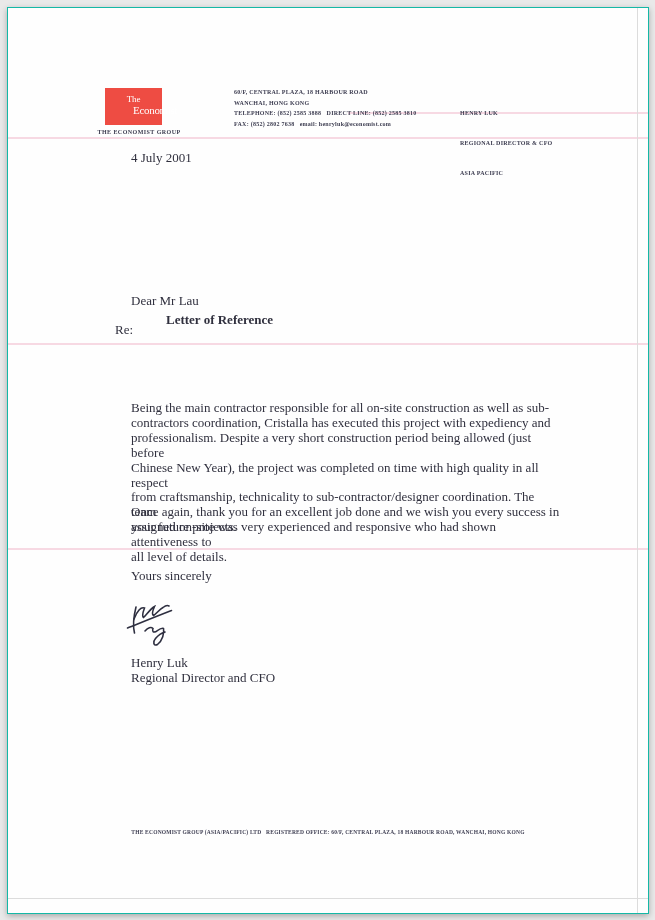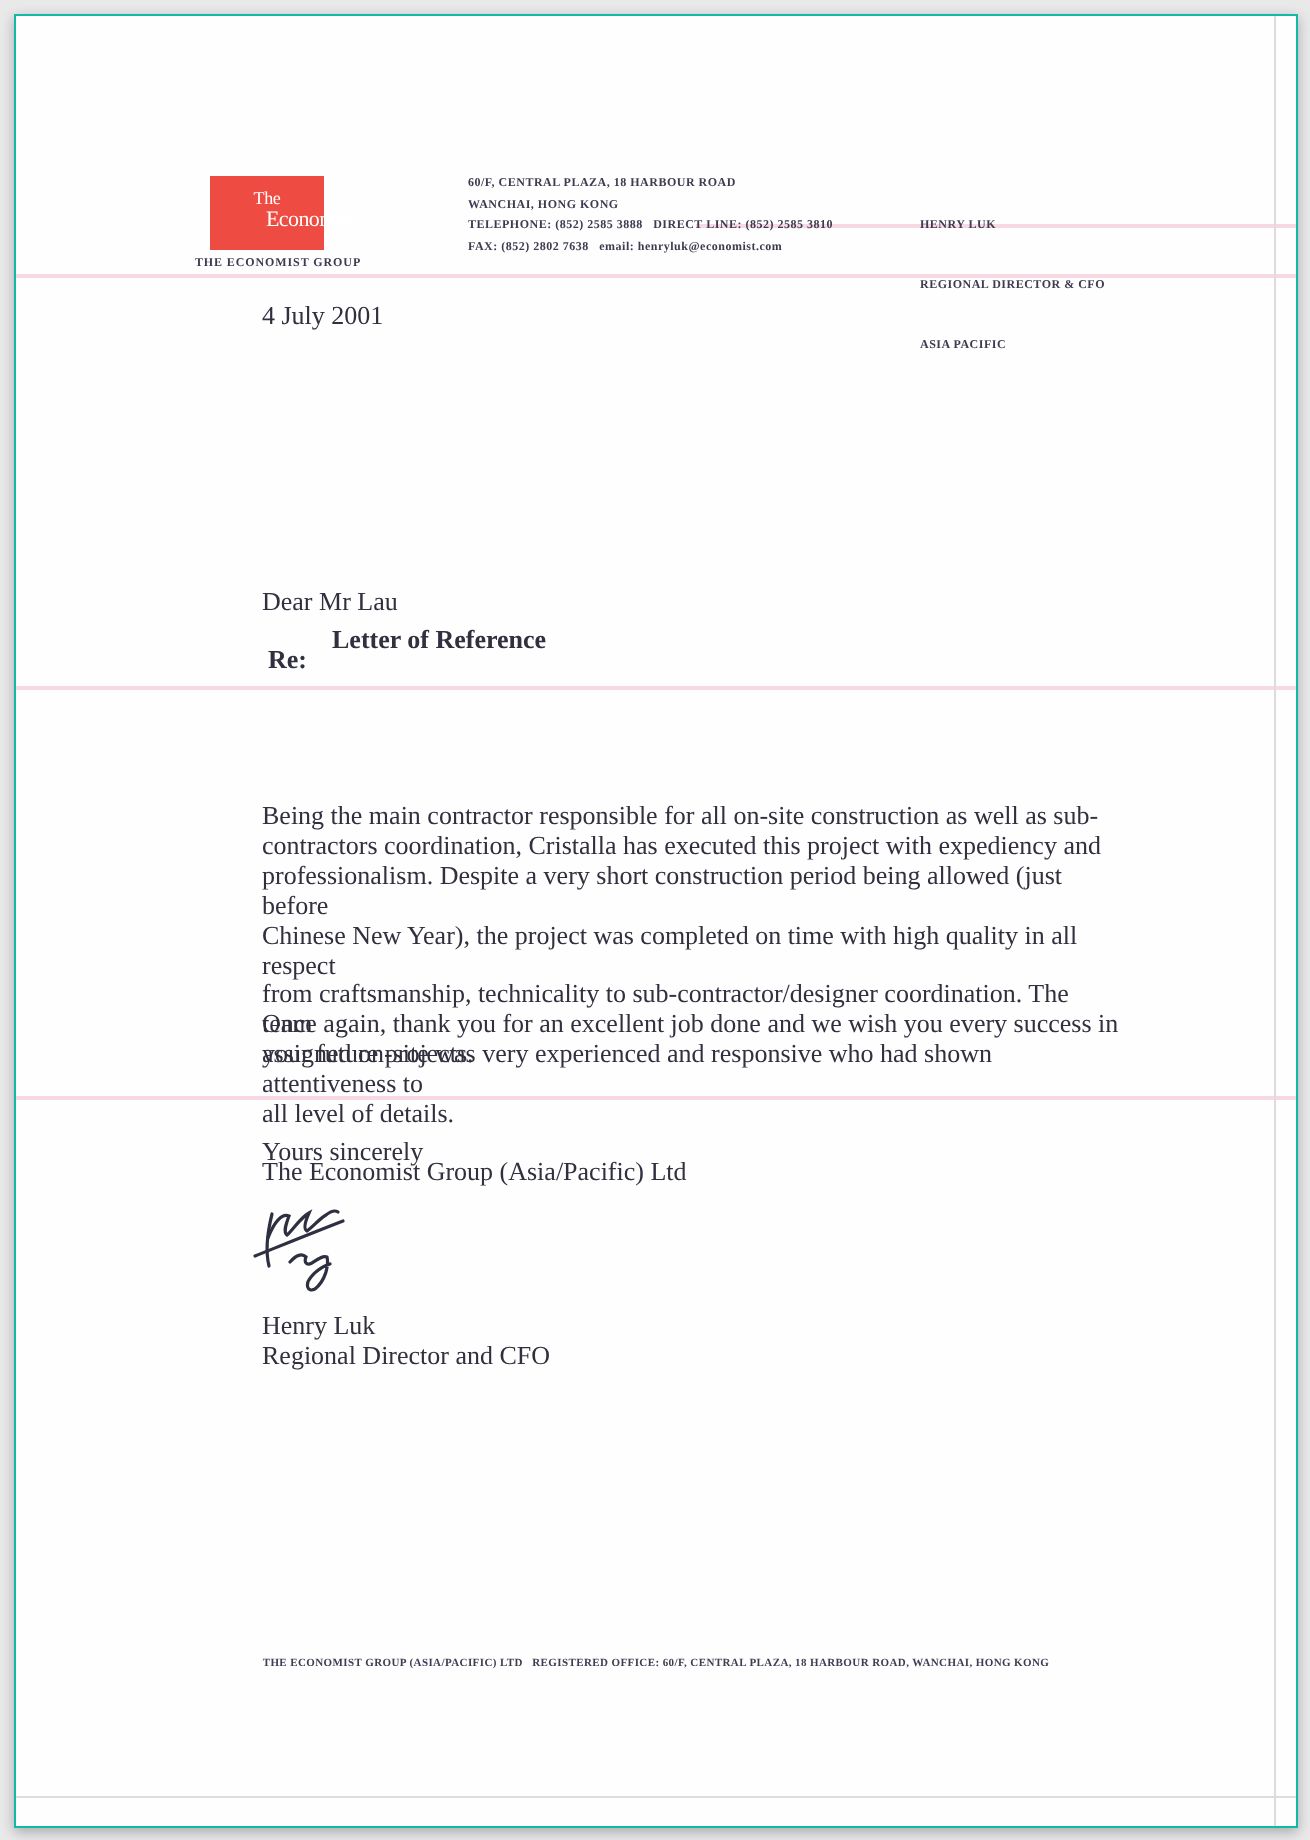--- a/index.html
+++ b/index.html
@@ -33,21 +33,21 @@
   .group-label{left:86px;top:121px;width:90px;text-align:center;letter-spacing:.45px;}
   .lh-address{left:226px;top:79px;line-height:10.7px;width:240px;}
   .lh-contact{left:452px;top:80px;line-height:10px;width:160px;}
   
   .body-text{
     font-size:13px;color:#30303e;white-space:pre-wrap;
   }
   .date{left:123px;top:142px;}
   .recipient{left:123px;top:184px;line-height:15.4px;}
   .salutation{left:123px;top:285px;}
-  .subject-label{left:126px;top:314px;font-weight:bold;}
+  .subject-label{left:107px;top:314px;font-weight:normal;}
   .subject-text{left:158px;top:304px;font-weight:bold;}
   .para{left:123px;line-height:14.9px;width:430px;}
   .p1{top:339px;}
   .p2{top:393px;}
   .p3{top:497px;}
   .closing{left:123px;top:560px;}
   .company{left:123px;top:570px;}
   .signature{left:118px;top:592px;width:62px;height:52px;}
   .signature path{fill:none;stroke:#2e2f40;stroke-width:1.6;stroke-linecap:round;}
   .signer-name{left:123px;top:647px;}
@@ -89,21 +89,20 @@
 
   <div class="body-text salutation">Dear Mr Lau</div>
 
   <div class="body-text subject-label">Re:</div>
   <div class="body-text subject-text">Letter of Reference</div>
 
   <div class="body-text para p2">Being the main contractor responsible for all on-site construction as well as sub-<br>contractors coordination, Cristalla has executed this project with expediency and<br>professionalism. Despite a very short construction period being allowed (just before<br>Chinese New Year), the project was completed on time with high quality in all respect<br>from craftsmanship, technicality to sub-contractor/designer coordination. The team<br>assigned on-site was very experienced and responsive who had shown attentiveness to<br>all level of details.</div>
   <div class="body-text para p3">Once again, thank you for an excellent job done and we wish you every success in<br>your future projects.</div>
 
   <div class="body-text closing">Yours sincerely</div>
-  <div class="body-text company">The Economist Group (Asia/Pacific) Ltd</div>
 
   <svg class="signature" viewBox="0 0 62 52">
     <path d="M10 7 C8 15 6.5 25 8.5 33"></path>
     <path d="M8 19 C11 11 15 6.5 18.5 8 C17 12 15.5 16 17.5 17.5 C20.5 15 24 9 28.5 6.5 C26.5 11 25.5 14.5 27.5 15.5 C30.5 13.5 33.5 9.5 37 7.5 C39.5 5.5 41.5 5 43 6"></path>
     <path d="M1.5 28 C14 23 30 16.5 45.5 10.5"></path>
     <path d="M19 31 C22 27.5 25 26.5 27 28.5 C26 31 27 33 30 31.5 C33 29.5 35.5 27.5 37.5 28.5 C38.5 33 36.5 40.5 31.5 44.5 C27.5 46.5 26.5 42 29.5 38.5 C32 35.5 35.5 33 39 32"></path>
   </svg>
 
   <div class="body-text signer-name">Henry Luk</div>
   <div class="body-text signer-title">Regional Director and CFO</div>

